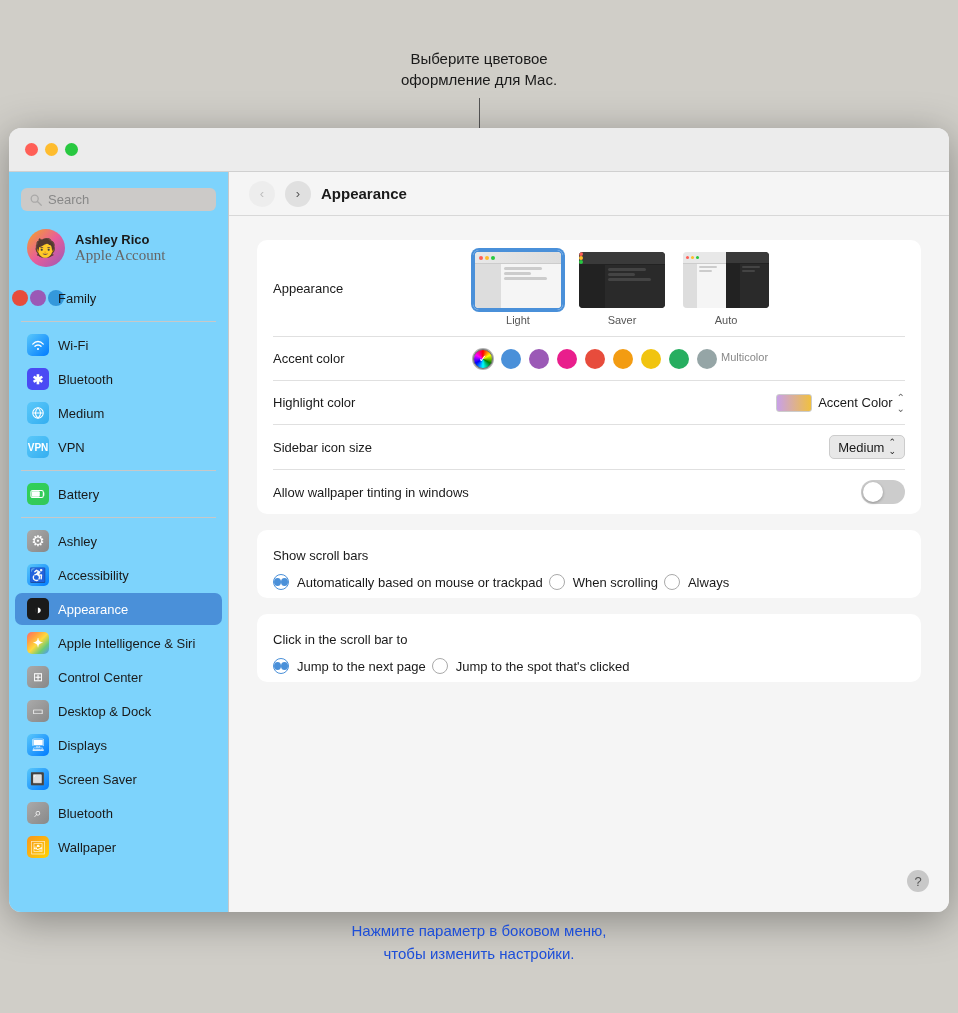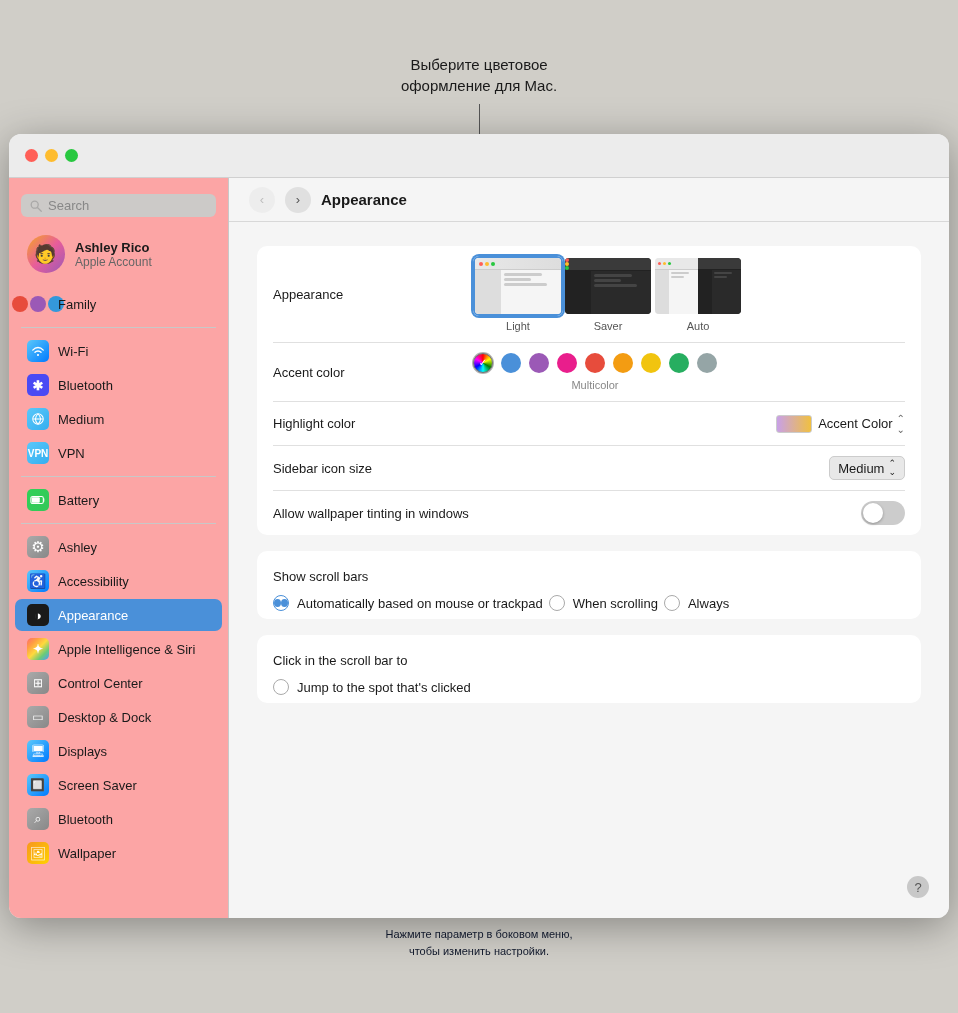--- a/index.html
+++ b/index.html
@@ -66,21 +66,21 @@
     .tl-max { background: #28c840; }
     
     .window-body {
       display: flex;
       flex: 1;
       min-height: 740px;
     }
     
     .sidebar {
       width: 220px;
-      background: #fca5a5;
+      background: #7dd3fc;
       border-right: 1px solid #c8c8c8;
       display: flex;
       flex-direction: column;
       padding: 10px 0;
       flex-shrink: 0;
     }
     .search-box {
       margin: 6px 12px 10px;
       background: #cccac8;
       border-radius: 6px;
@@ -119,22 +119,23 @@
     .user-info {
       display: flex;
       flex-direction: column;
     }
     .user-name {
       font-size: 13px;
       font-weight: 600;
       color: #1a1a1a;
     }
     .user-subtitle {
-      font-size: 12px;
+      font-size: 15px;
       color: #666;
+      font-family: Liberation Serif, serif;
     }
     .sidebar-item {
       display: flex;
       align-items: center;
       gap: 9px;
       padding: 5px 12px;
       margin: 1px 6px;
       border-radius: 7px;
       cursor: pointer;
       font-size: 13px;
@@ -239,20 +240,21 @@
       flex-shrink: 0;
     }
     .setting-control {
       flex: 1;
       display: flex;
       align-items: center;
     }
     
     .appearance-options {
       display: flex;
+      gap: 14px;
       align-items: flex-end;
     }
     .appearance-thumb {
       display: flex;
       flex-direction: column;
       align-items: center;
       gap: 4px;
       cursor: pointer;
     }
     .thumb-img {
@@ -324,21 +326,21 @@
     }
     .thumb-dark-bg .thumb-main {
       background: #2a2a2a;
     }
     .thumb-dark-bg .thumb-line {
       background: #444;
     }
     
     .accent-colors {
       display: flex;
-      flex-direction: column;
+      flex-direction: row;
       gap: 4px;
     }
     .accent-row {
       display: flex;
       gap: 8px;
       align-items: center;
     }
     .accent-dot {
       width: 20px;
       height: 20px;
@@ -480,22 +482,22 @@
       background: #c8c8c8;
       margin: 6px 12px;
     }
     
     .tooltip-connector {
       display: flex;
       flex-direction: column;
       align-items: center;
     }
     .tooltip-bottom {
-      font-size: 11px;
-      color: #0f172a;
+      font-size: 15px;
+      color: #1d4ed8;
       text-align: center;
       margin-top: 8px;
       line-height: 1.5;
     }
     .medium-select {
       background: #e8e8e8;
       border: 1px solid #ccc;
       border-radius: 5px;
       padding: 2px 8px;
       font-size: 13px;
@@ -825,20 +827,26 @@
                 </div>
               </div>
             </div>
 
             <div class="setting-card">
               <div class="setting-row" style="border-bottom:none; padding-bottom:4px;">
                 <div class="setting-label" style="width:auto;font-weight:500;">Click in the scroll bar to</div>
               </div>
               <div class="radio-group">
                 <div class="radio-item">
+                  <div class="radio-circle checked">
+                      <div style="width:8px;height:8px;border-radius:50%;background:#4a90d9;"></div>
+                    </div>
+                  <span>Jump to the next page</span>
+                </div>
+                <div class="radio-item">
                   <div class="radio-circle"></div>
                   <span>Jump to the spot that's clicked</span>
                 </div>
               </div>
             </div>
 
           </div>
 
           <button class="help-btn">?</button>
         </div>

